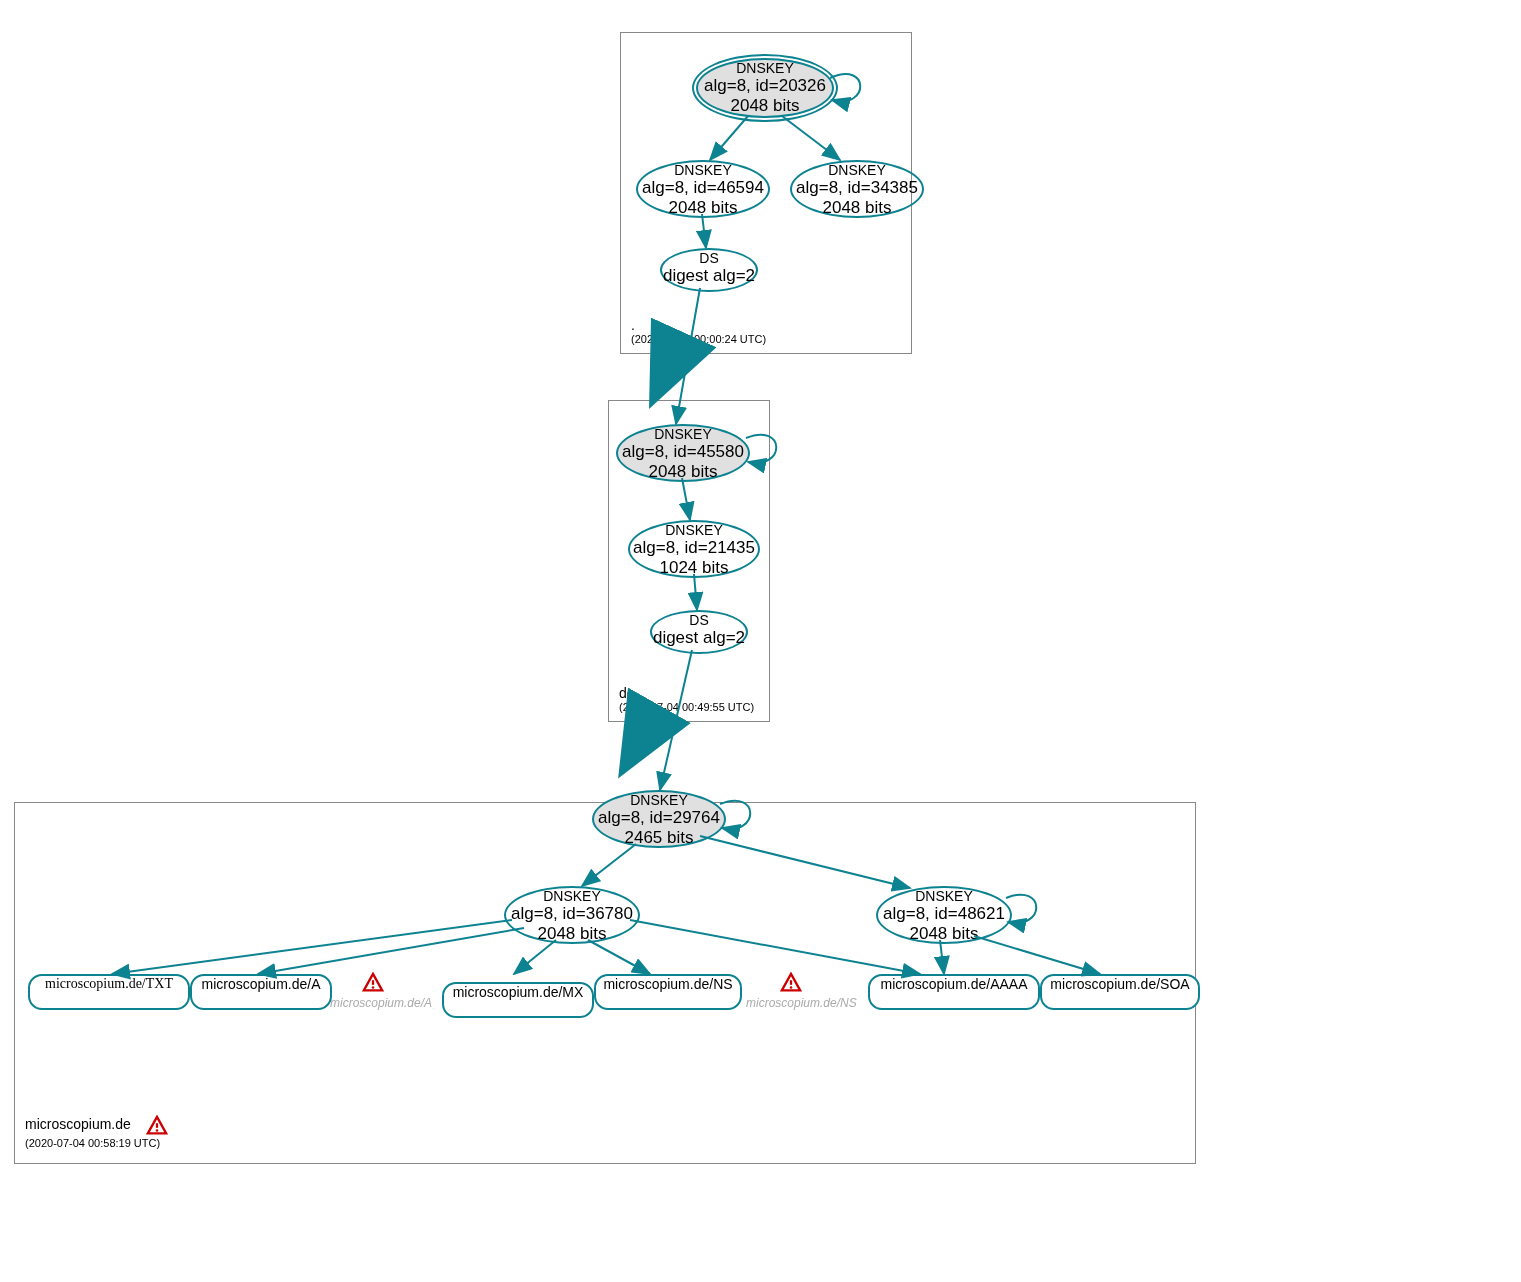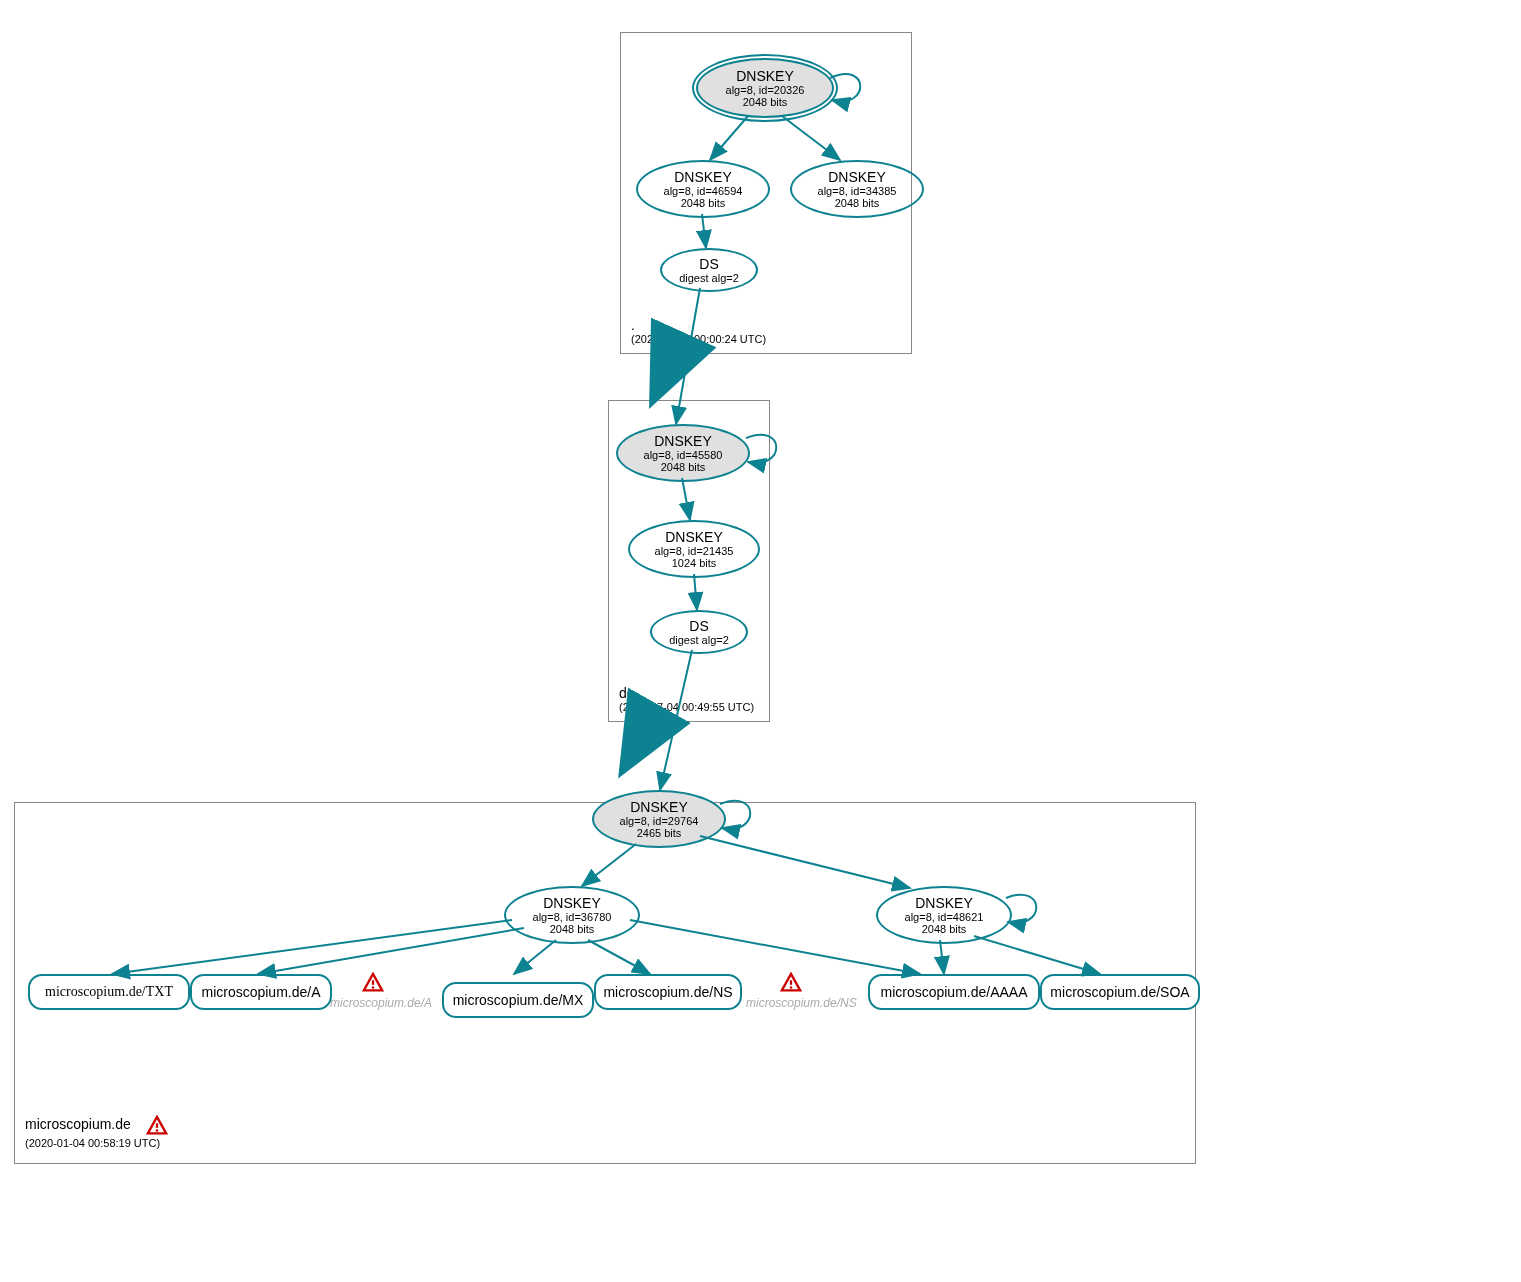--- a/index.html
+++ b/index.html
@@ -23,21 +23,21 @@
     font-size: 13px;
     color: #000;
   }
   .zone-label .name { font-size: 14px; }
   .zone-label .ts { font-size: 11px; }
   .node {
     position: absolute;
     text-align: center;
     display: flex;
     flex-direction: column;
-    justify-content: center;
+    justify-content: flex-start;
     align-items: center;
   }
   .ellipse {
     border: 2px solid #0d8291;
     border-radius: 50%;
   }
   .ellipse.double::before {
     content: "";
     position: absolute;
     top: -6px; left: -6px; right: -6px; bottom: -6px;
@@ -46,21 +46,21 @@
   }
   .ellipse.filled { background: #e0e0e0; }
   .rrbox {
     border: 2px solid #0d8291;
     border-radius: 14px;
     background: #fff;
     font-size: 14px;
     padding: 0 4px;
   }
   .title { font-size: 14px; font-weight: normal; }
-  .sub { font-size: 11px; }
+  .sub { font-size: 17px; }
   .faded {
     position: absolute;
     font-size: 12px;
     font-style: italic;
     color: #aaa;
   }
   .warn {
     position: absolute;
     width: 22px;
     height: 22px;
@@ -94,21 +94,21 @@
 <div class="zone" style="left:14px; top:770px; width:1180px; height:360px;margin-top:32px;">
   <div class="zone-label" style="bottom:14px;">
     <span class="name" style="display:inline-block; margin-right:12px;">microscopium.de</span>
     <span class="warn" style="position:relative; display:inline-block; vertical-align:middle; left:0; top:0;">
       <svg viewBox="0 0 24 24">
           <path d="M12 2 L22 20 L2 20 Z" fill="none" stroke="#c00" stroke-width="2.5"></path>
           <line x1="12" y1="9" x2="12" y2="14" stroke="#c00" stroke-width="2.5"></line>
           <circle cx="12" cy="17" r="1.4" fill="#c00"></circle>
         </svg>
     </span>
-    <div class="ts">(2020-01-04 00:58:19 UTC)</div>
+    <div class="ts">(2020-07-04 00:58:19 UTC)</div>
   </div>
 </div>
 
 <div class="node ellipse double filled" style="left:696px; top:58px; width:134px; height:56px;">
   <div class="title">DNSKEY</div>
   <div class="sub">alg=8, id=20326</div>
   <div class="sub">2048 bits</div>
 </div>
 
 <div class="node ellipse" style="left:636px; top:160px; width:130px; height:54px;">

